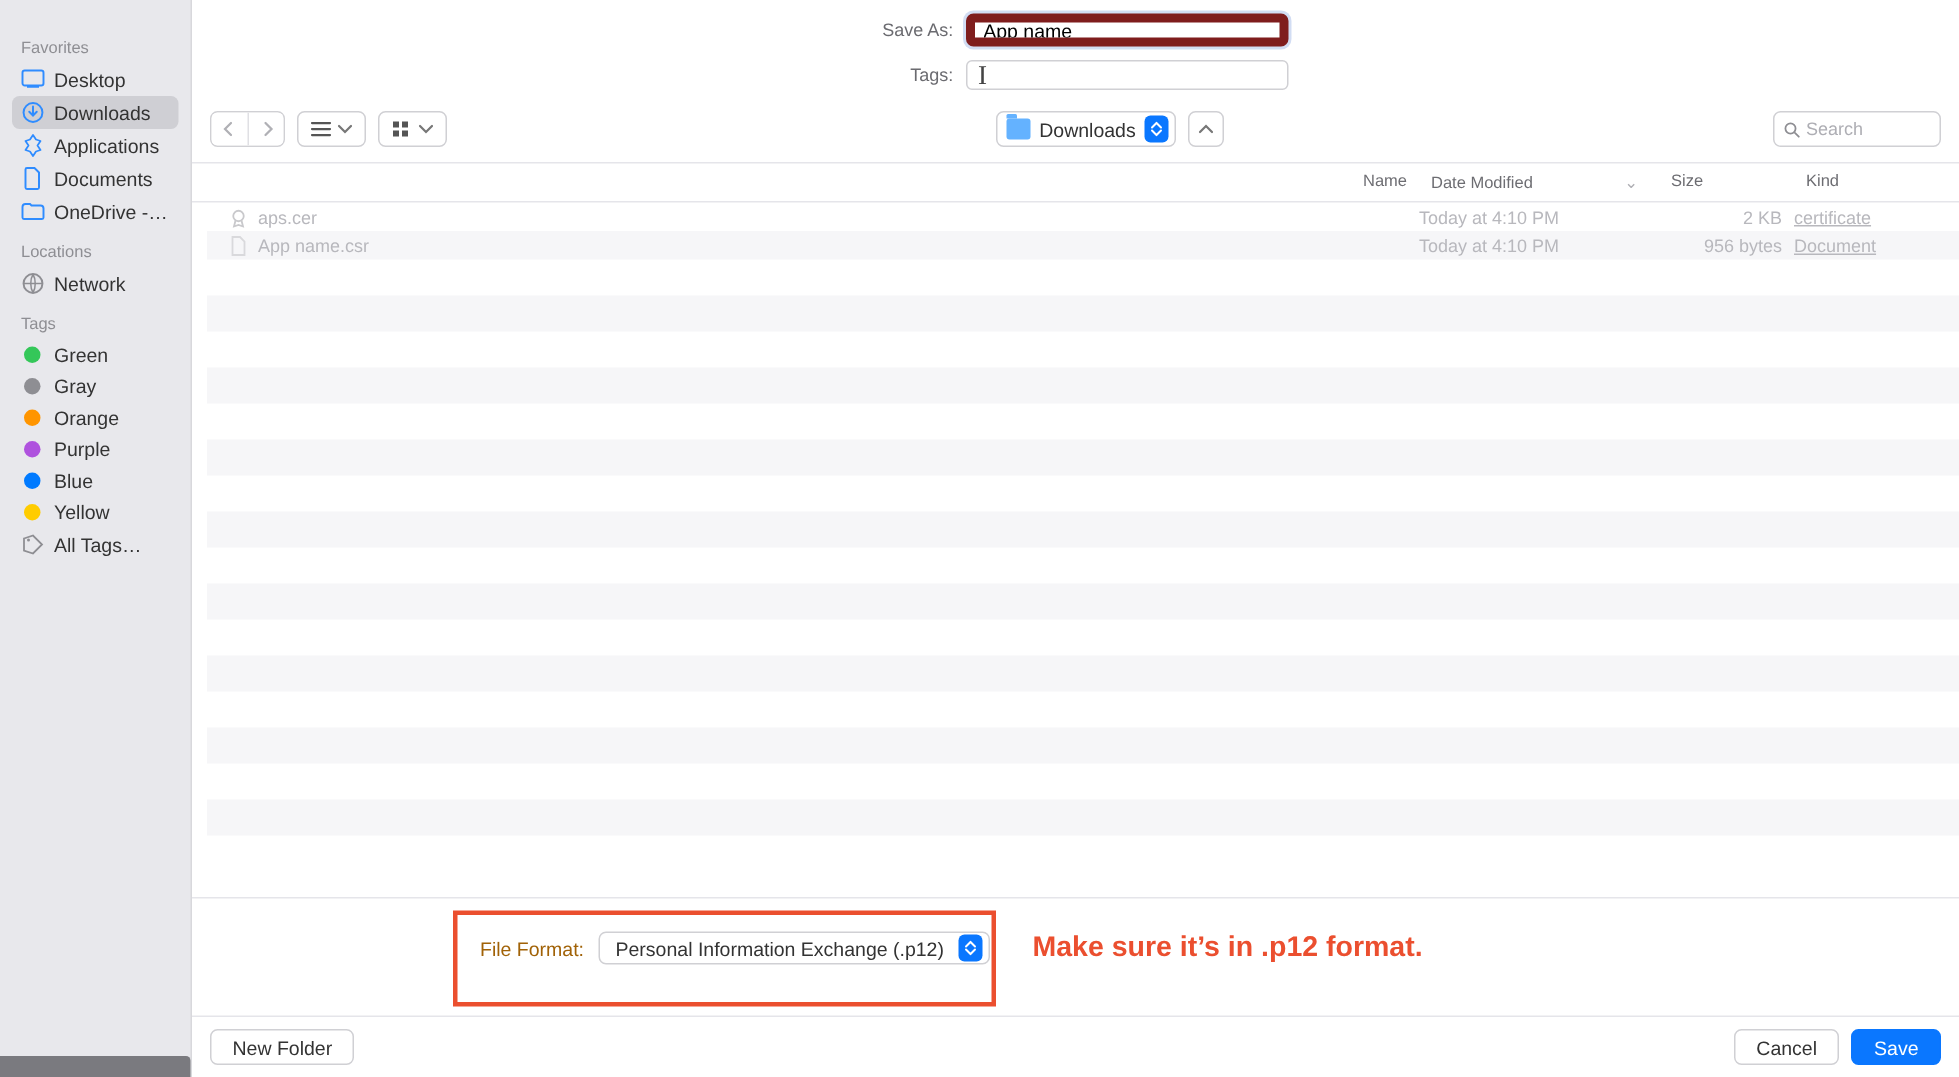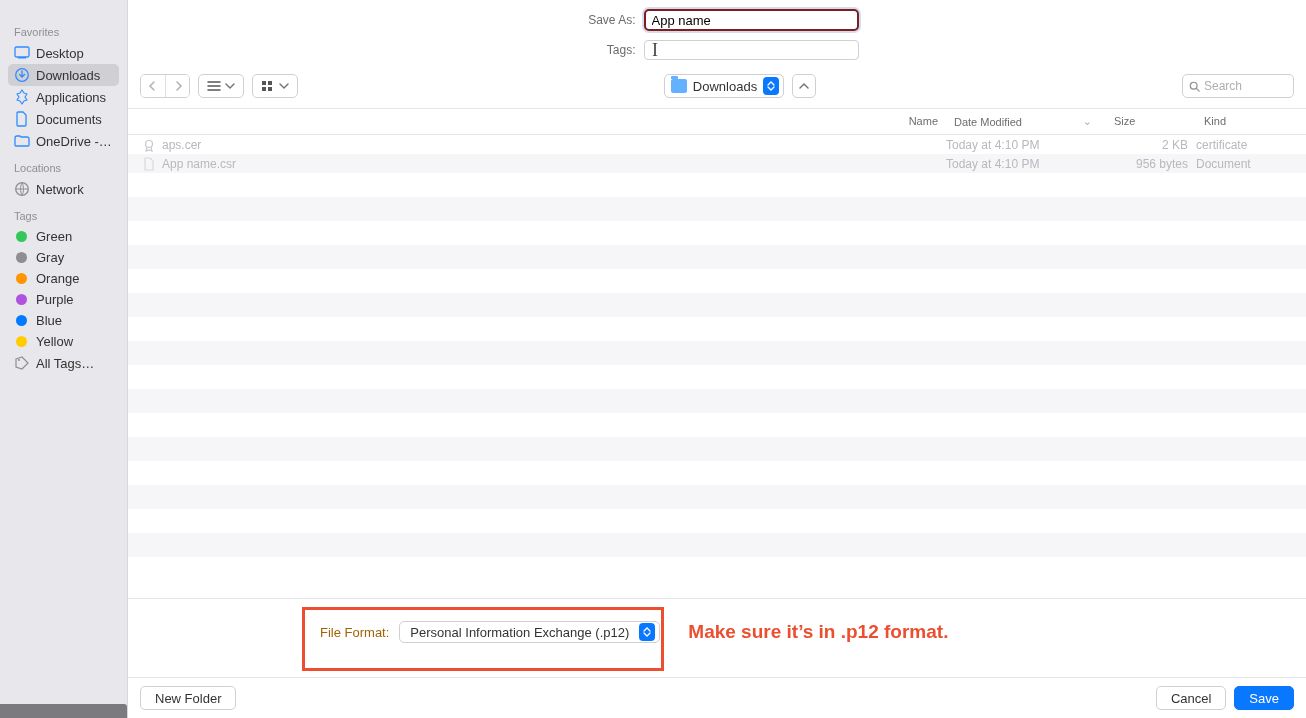--- a/index.html
+++ b/index.html
@@ -16,21 +16,21 @@
     .tag-icon-wrap { width:16px; display:flex; justify-content:center;}
     .sidebar-spacer { flex:1; }
     .bottom-bar { position: absolute; left:0; bottom:0; height:14px; width:127px; background:#7a7a7f; border-top-right-radius:3px; }
 
     
     .main { flex: 1; height: 100%; display: flex; flex-direction: column; background: #fff; position: relative; }
 
     .top-fields { padding-top: 8px; }
     .field-row { display: flex; align-items: center; justify-content: center; gap: 8px; margin-bottom: 6px; height: 24px; }
     .field-label { font-size: 12px; color: #6b6b70; width: 60px; text-align: right; }
-    .save-as-input { width: 215px; height: 22px; border: 2px solid #7f1d1d; border-radius: 5px; box-shadow: 0 0 0 2px rgba(107,142,214,0.3); padding: 0 6px; font-size: 13px; outline: none; }
+    .save-as-input { width: 215px; height: 22px; border: 6px solid #7f1d1d; border-radius: 5px; box-shadow: 0 0 0 2px rgba(107,142,214,0.3); padding: 0 6px; font-size: 13px; outline: none; }
     .tags-input { width: 215px; height: 20px; border: 1px solid #d0d0d4; border-radius: 4px; padding: 0 6px; font-size: 13px; outline: none; background:#fff; }
     .text-cursor { position:absolute; font-family: serif; color:#444; font-size:18px; pointer-events:none;}
 
     
     .toolbar { display: flex; align-items: center; padding: 6px 12px 10px 12px; border-bottom: 1px solid #e5e5ea; gap: 8px; }
     .nav-seg { display:flex; border:1px solid #d0d0d4; border-radius:5px; overflow:hidden; }
     .nav-btn { width:24px; height:22px; display:flex; align-items:center; justify-content:center; background:#fff; color:#b0b0b5;}
     .nav-btn + .nav-btn { border-left:1px solid #e0e0e4;}
     .view-seg { display:flex; align-items:center; border:1px solid #d0d0d4; border-radius:5px; height:24px; padding:0 8px; gap:4px; background:#fff;}
     .location-wrap { flex:1; display:flex; justify-content:center;}
@@ -49,28 +49,28 @@
     
     .table-header { display:flex; border-bottom:1px solid #e5e5ea; font-size:11px; color:#6d6d72; }
     .th { padding:6px 8px;}
     .th-name { flex:1; padding-left:20px;text-align:right;}
     .th-date { width: 160px; display:flex; align-items:center;}
     .th-size { width: 90px; }
     .th-kind { width:110px;}
     .sort-ind { margin-left:auto; margin-right:6px; color:#b0b0b5;}
 
     
-    .file-area { flex:1; overflow:hidden;}
+    .file-area { flex:1; overflow:hidden;margin-left:10px;}
     .file-row { display:flex; align-items:center; height:19px; font-size:12px; color:#b8b8bd; }
     .file-row.stripe { background:#f6f6f8;}
     .fc-name { flex:1; display:flex; align-items:center; gap:6px; padding-left:14px;}
     .file-badge { width:14px; height:14px; display:flex; align-items:center; justify-content:center;}
     .fc-date { width:160px;}
     .fc-size { width:90px; text-align:right; padding-right:8px;}
-    .fc-kind { width:110px;}
+    .fc-kind { width:110px;text-decoration:underline;}
     .empty-row { height:24px;}
     .empty-row.stripe { background:#f6f6f8;}
 
     
     .format-section { position:relative; padding: 22px 0 22px 0; border-top:1px solid #e5e5ea; display:flex; align-items:center;}
     .format-box { position:absolute; left:174px; top:8px; width:362px; height:64px; border:3px solid #eb4f2f; pointer-events:none;}
     .format-label { font-size:13px; color:#a16207; margin-left:192px;}
     .format-select { margin-left:10px; height:22px; border:1px solid #d0d0d4; border-radius:5px; background:#fff; display:flex; align-items:center; padding:0 4px 0 10px; gap:10px; font-size:13px; color:#333;}
     .annotation { color:#eb4f2f; font-size:19px; font-weight:600; margin-left:28px;}
 

